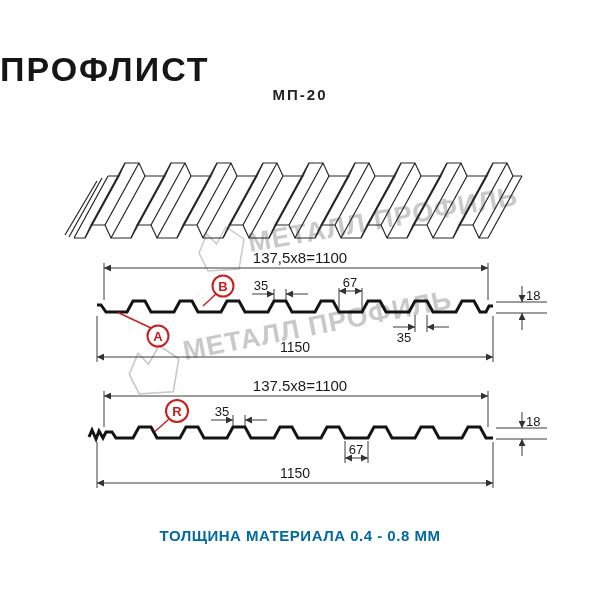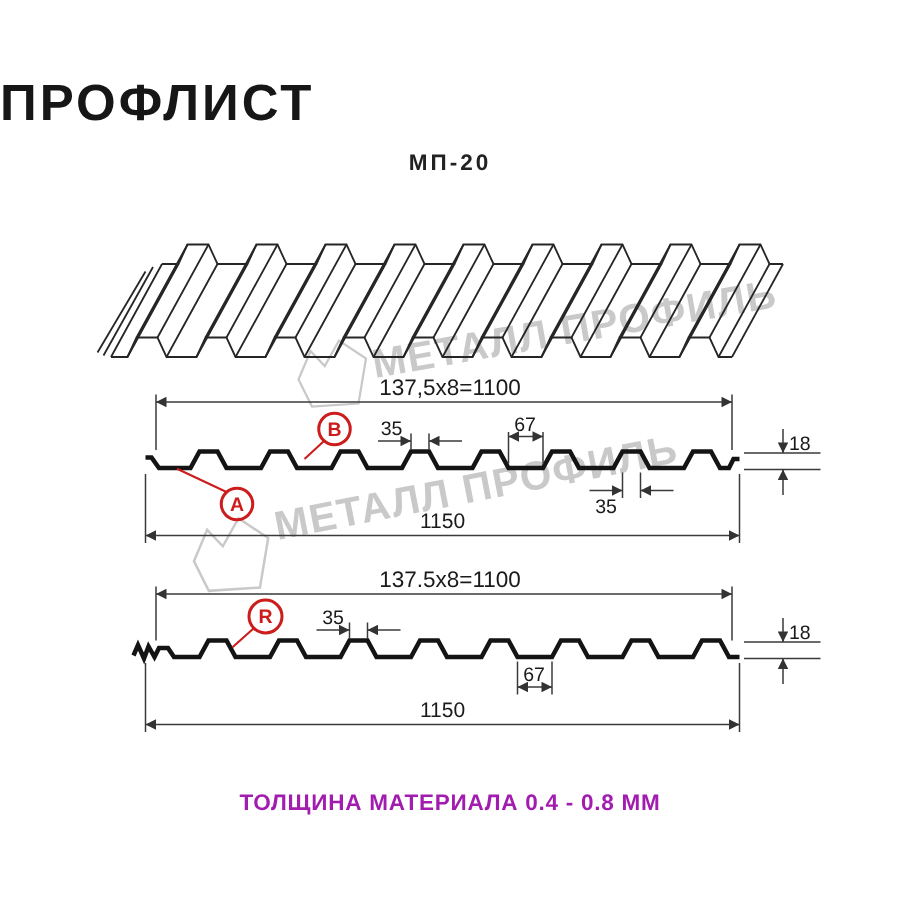--- a/index.html
+++ b/index.html
@@ -1,24 +1,24 @@
 <!DOCTYPE html>
 <html><head>
 <meta charset="utf-8">
 <style>
   html,body{margin:0;padding:0;}
   body{width:600px;height:600px;background:#ffffff;position:relative;overflow:hidden;
        font-family:"Liberation Sans",sans-serif;}
   .abs{position:absolute;}
   #title{top:50px;left:0;width:600px;text-align:left;
          font-size:34px;font-weight:800;letter-spacing:2px;color:#161616;}
-  #subtitle{top:100px;left:0;width:600px;text-align:center;
+  #subtitle{top:86px;left:0;width:600px;text-align:center;
          font-size:15px;font-weight:600;letter-spacing:2px;color:#222222;}
   #footer{top:527px;left:0;width:600px;text-align:center;
-         font-size:15px;font-weight:600;letter-spacing:.5px;color:#a21caf;}
+         font-size:15px;font-weight:600;letter-spacing:.5px;color:#0369a1;}
   svg{position:absolute;top:0;left:0;}
   text{font-family:"Liberation Sans",sans-serif;fill:#1a1a1a;}
   .dimtxt{font-size:13px;}
   .modtxt{font-size:15px;}
   .tottxt{font-size:14px;}
   .thin{stroke:#3a3a3a;stroke-width:1;fill:none;}
   .prof{stroke:#141414;stroke-width:3;fill:none;stroke-linejoin:miter;}
   .p3d{stroke:#262626;stroke-width:1.2;fill:none;}
   .red{stroke:#cc1c1c;fill:none;}
   .redtxt{fill:#cc1c1c;font-weight:bold;font-size:13px;}

